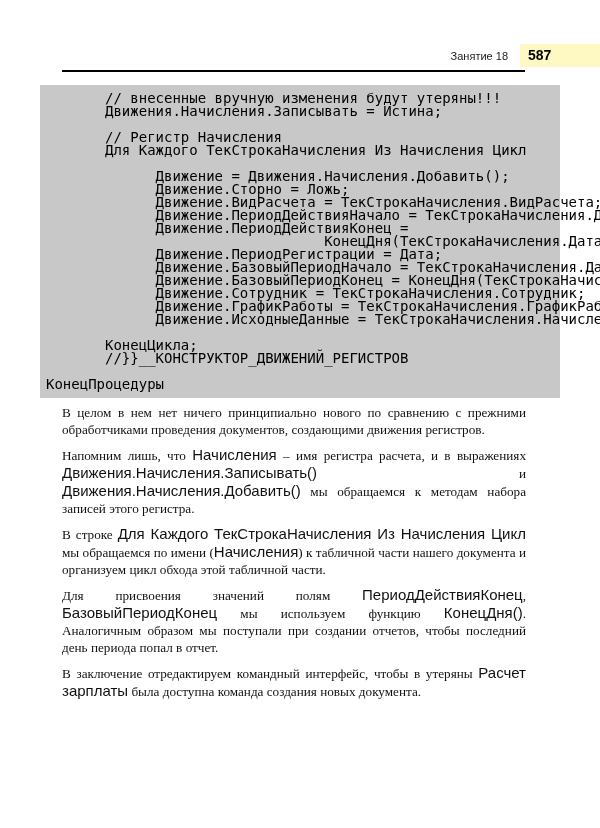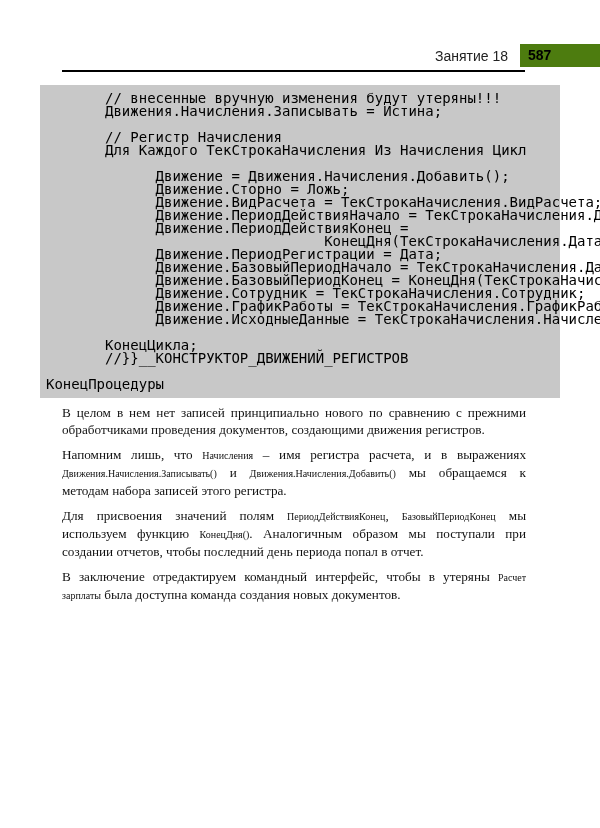--- a/index.html
+++ b/index.html
@@ -15,27 +15,27 @@
   }
   .running-head {
     position: absolute;
     top: 44px;
     right: 0;
     display: flex;
     align-items: center;
   }
   .chapter {
     font-family: "Liberation Sans", sans-serif;
-    font-size: 14px;
+    font-size: 11px;
     color: #222222;
     margin-right: 12px;
   }
   .page-num {
     display: inline-block;
-    background: #4d7c0f;
+    background: #fef9c3;
     font-family: "Liberation Sans", sans-serif;
     font-weight: bold;
     font-size: 14px;
     color: #000000;
     width: 80px;
     height: 23px;
     line-height: 23px;
     padding-left: 8px;
   }
   .head-rule {
@@ -64,22 +64,22 @@
     top: 404px;
     left: 62px;
     width: 464px;
     text-align: justify;
     font-size: 13.2px;
     line-height: 17px;
     color: #111111;
   }
   .para { margin-bottom: 8px; }
   .code-inline {
-    font-family: Liberation Serif, serif;
-    font-size: 10px;
+    font-family: Liberation Sans, sans-serif;
+    font-size: 15px;
   }
 </style>
 </head>
 <body>
 
 <div class="page">
 
   <header class="running-head">
     <span class="chapter">Занятие 18</span>
     <span class="page-num">587</span>
@@ -105,19 +105,20 @@
              Движение.Сотрудник = ТекСтрокаНачисления.Сотрудник;
              Движение.ГрафикРаботы = ТекСтрокаНачисления.ГрафикРаботы;
              Движение.ИсходныеДанные = ТекСтрокаНачисления.Начислено;
 
        КонецЦикла;
        //}}__КОНСТРУКТОР_ДВИЖЕНИЙ_РЕГИСТРОВ
 
 КонецПроцедуры</pre>
 
   <div class="body-text">
-      <p class="para"><span class="normal-text">В целом в нем нет записей принципиально нового по сравнению с прежними обработчиками проведения документов, создающими движения регистров.</span></p>
+      <p class="para"><span class="normal-text">В целом в нем нет ничего принципиально нового по сравнению с прежними обработчиками проведения документов, создающими движения регистров.</span></p>
       <p class="para"><span class="normal-text">Напомним лишь, что </span><span class="code-inline">Начисления</span><span class="normal-text"> – имя регистра расчета, и в выражениях </span><span class="code-inline">Движения.Начисления.Записывать()</span><span class="normal-text"> и </span><span class="code-inline">Движения.Начисления.Добавить()</span><span class="normal-text"> мы обращаемся к методам набора записей этого регистра.</span></p>
+      <p class="para"><span class="normal-text">В строке </span><span class="code-inline">Для Каждого ТекСтрокаНачисления Из Начисления Цикл</span><span class="normal-text"> мы обращаемся по имени (</span><span class="code-inline">Начисления</span><span class="normal-text">) к табличной части нашего документа и организуем цикл обхода этой табличной части.</span></p>
       <p class="para"><span class="normal-text">Для присвоения значений полям </span><span class="code-inline">ПериодДействияКонец</span><span class="normal-text">, </span><span class="code-inline">БазовыйПериодКонец</span><span class="normal-text"> мы используем функцию </span><span class="code-inline">КонецДня()</span><span class="normal-text">. Аналогичным образом мы поступали при создании отчетов, чтобы последний день периода попал в отчет.</span></p>
-      <p class="para"><span class="normal-text">В заключение отредактируем командный интерфейс, чтобы в утеряны </span><span class="code-inline">Расчет зарплаты</span><span class="normal-text"> была доступна команда создания новых документов.</span></p>
+      <p class="para"><span class="normal-text">В заключение отредактируем командный интерфейс, чтобы в утеряны </span><span class="code-inline">Расчет зарплаты</span><span class="normal-text"> была доступна команда создания новых документа.</span></p>
     </div>
 
 </div>
 
 </body></html>

